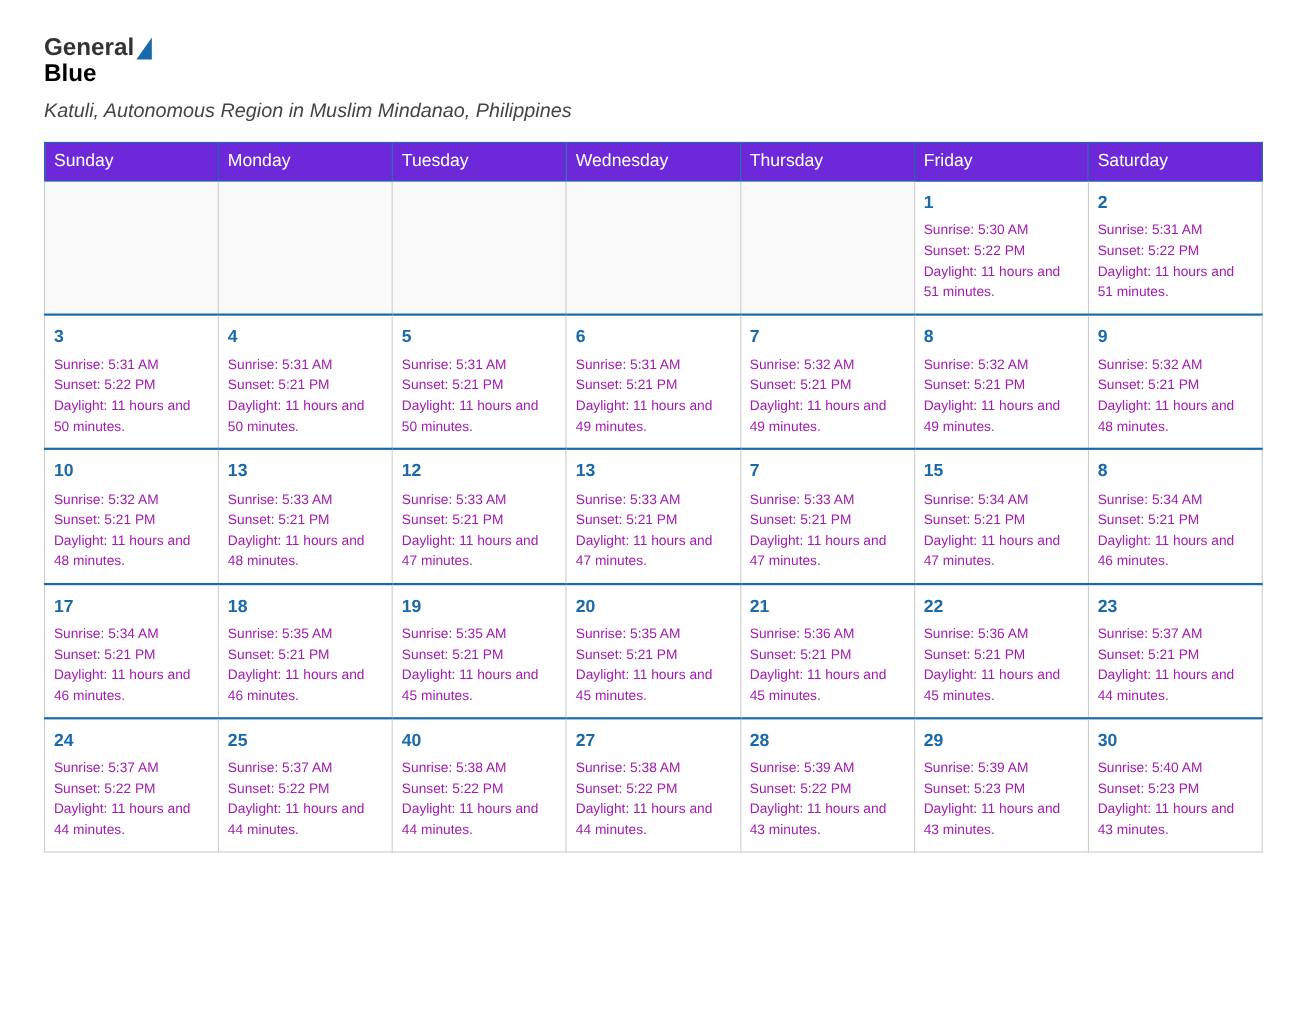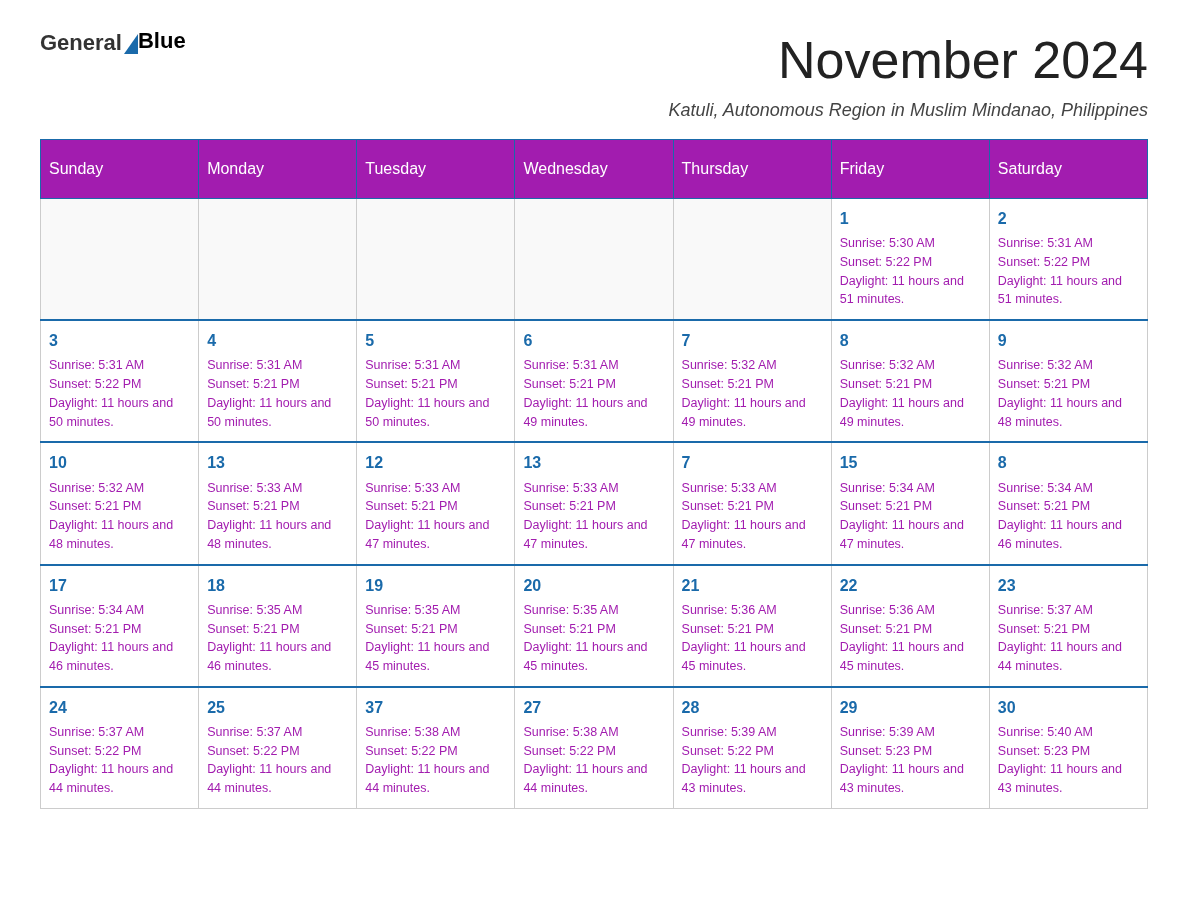--- a/index.html
+++ b/index.html
@@ -11,21 +11,21 @@
       min-height: 918px;
     }
     .header-row {
       display: flex;
       justify-content: space-between;
       align-items: flex-start;
       margin-bottom: 10px;
     }
     .logo {
       display: flex;
-      flex-direction: row;
+      flex-direction: column;
       align-items: flex-start;
     }
     .logo-top {
       display: flex;
       align-items: center;
     }
     .logo-general {
       font-size: 22px;
       font-weight: bold;
       color: #333;
@@ -44,37 +44,37 @@
       color: #000000;
       margin-top: -2px;
     }
     .month-title {
       font-size: 52px;
       font-weight: 300;
       color: #222;
       text-align: right;
     }
     .subtitle {
-      text-align: right;
+      text-align: left;
       font-size: 18px;
       color: #444;
       margin-bottom: 18px;
       font-style: italic;
     }
     .calendar {
       width: 100%;
       border-collapse: collapse;
       border: 1px solid #aaa;
     }
     .calendar th {
-      background-color: #a21caf;
+      background-color: #6d28d9;
       color: #fff;
       font-size: 16px;
       font-weight: normal;
-      padding: 20px 8px;
+      padding: 8px 8px;
       text-align: left;
       border: 1px solid #1a6aaa;
     }
     .calendar td {
       vertical-align: top;
       border: 1px solid #ccc;
       padding: 8px 8px 10px 8px;
       width: 14.28%;
       min-height: 110px;
       font-size: 13px;
@@ -104,21 +104,20 @@
 <body>
 
 <div class="header-row">
   <div class="logo">
     <div class="logo-top">
       <span class="logo-general">General</span>
       <div class="logo-triangle"></div>
     </div>
     <span class="logo-blue">Blue</span>
   </div>
-  <h1 class="month-title">November 2024</h1>
 </div>
 
 <div class="subtitle">Katuli, Autonomous Region in Muslim Mindanao, Philippines</div>
 
 <table class="calendar">
   <thead>
     <tr>
     <th>Sunday</th>
         <th>Monday</th>
         <th>Tuesday</th>
@@ -287,21 +286,21 @@
 Sunset: 5:22 PM
 Daylight: 11 hours and 44 minutes.</div>
         </td>
         <td>
           <span class="day-number">25</span>
           <div class="day-info" style="white-space: pre-line;">Sunrise: 5:37 AM
 Sunset: 5:22 PM
 Daylight: 11 hours and 44 minutes.</div>
         </td>
         <td>
-          <span class="day-number">37</span>
+          <span class="day-number">40</span>
           <div class="day-info" style="white-space: pre-line;">Sunrise: 5:38 AM
 Sunset: 5:22 PM
 Daylight: 11 hours and 44 minutes.</div>
         </td>
         <td>
           <span class="day-number">27</span>
           <div class="day-info" style="white-space: pre-line;">Sunrise: 5:38 AM
 Sunset: 5:22 PM
 Daylight: 11 hours and 44 minutes.</div>
         </td>

